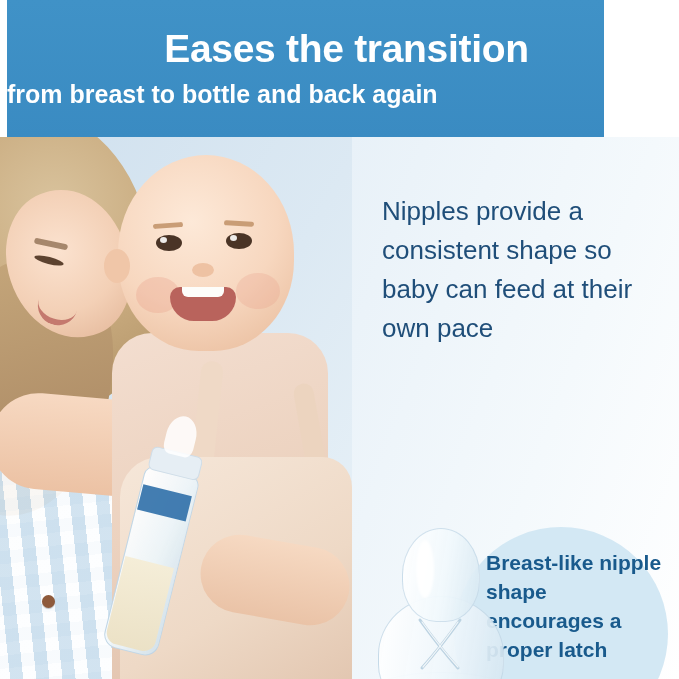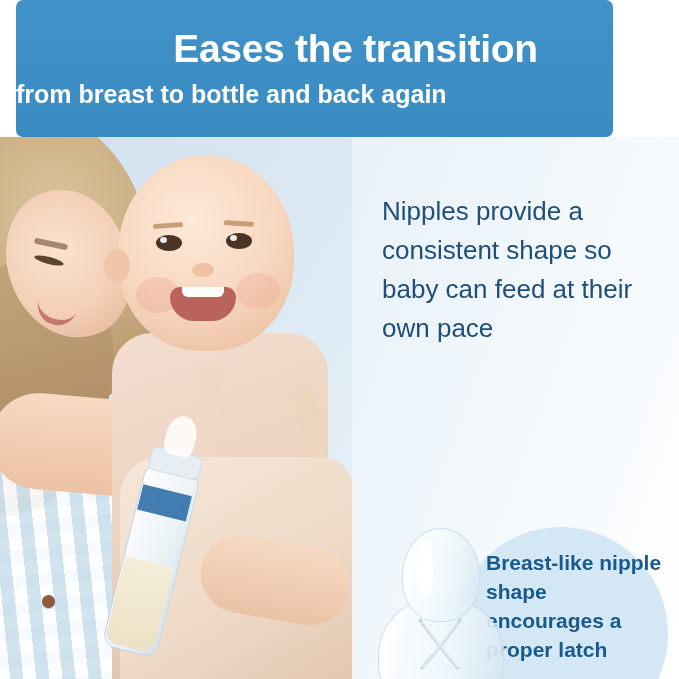--- a/index.html
+++ b/index.html
@@ -14,26 +14,25 @@
     position: relative;
     width: 679px;
     height: 679px;
     overflow: hidden;
     background: #ffffff;
   }
 
   
   .banner {
     position: absolute;
-    left: 16px; top: 0;
+    left: 7px; top: 0;
     width: 597px;
     height: 137px;
     background: #3c8ec4;
     background: linear-gradient(180deg, #4092c7 0%, #3a8bc2 100%);
-    border-radius: 7px;
   }
   .banner-headline {
     position: absolute;
     left: 0; top: 26px;
     width: 679px;
     text-align: center;
     color: #ffffff;
     font-size: 39px;
     font-weight: bold;
     letter-spacing: -0.3px;

